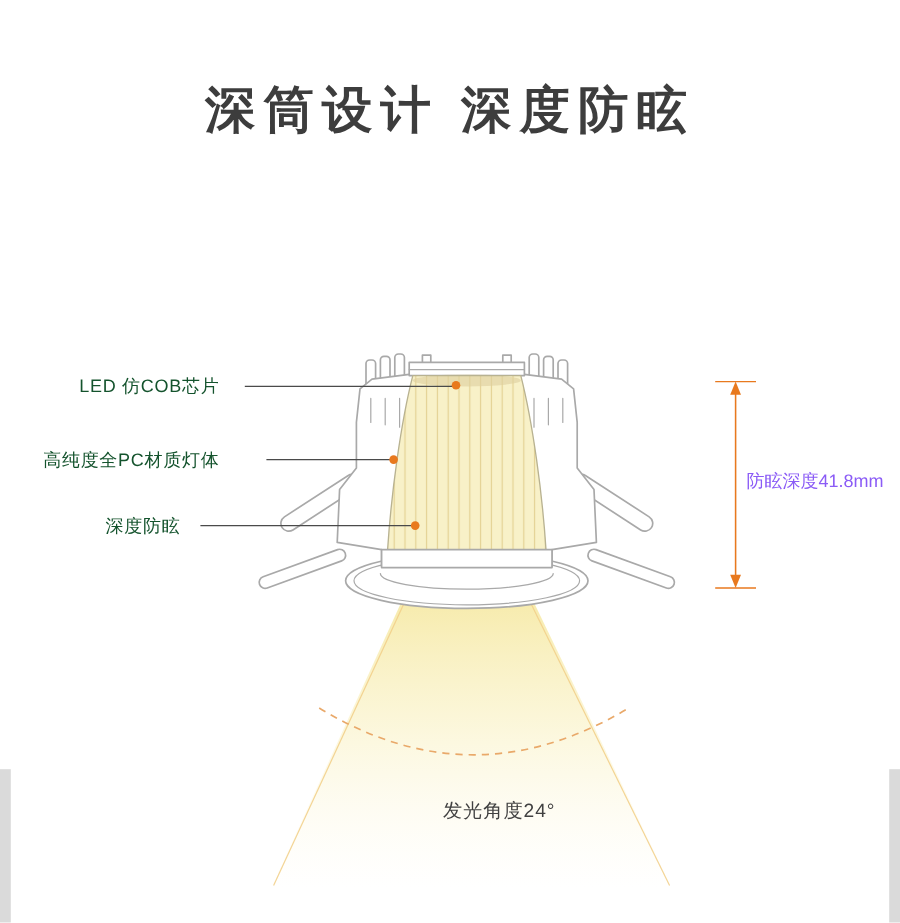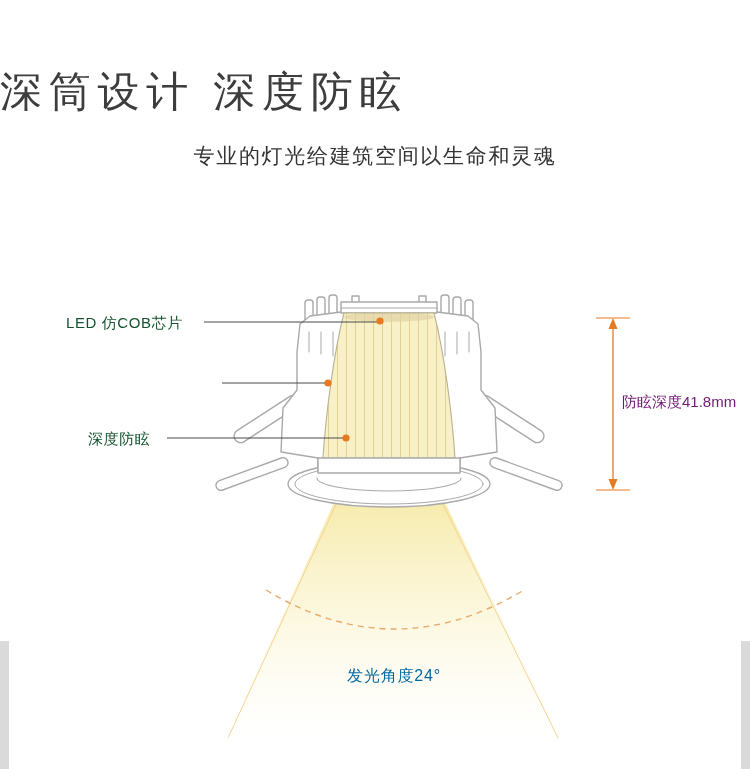--- a/index.html
+++ b/index.html
@@ -14,23 +14,23 @@
     height: 769px;
     margin: 0 auto;
     background: #ffffff;
     overflow: hidden;
   }
   .page-title {
     position: absolute;
     top: 64px;
     left: 0;
     width: 100%;
-    text-align: left;
+    text-align: center;
     font-size: 42px;
-    font-weight: 400;
+    font-weight: 700;
     letter-spacing: 0.16em;
     color: #3d3d3d;
     white-space: nowrap;
   }
   .page-subtitle {
     position: absolute;
     top: 142px;
     left: 0;
     width: 100%;
     text-align: center;
@@ -55,51 +55,50 @@
   }
   .callout-led   { top: 314px; left: 66px; }
   .callout-body  { top: 375px; left: 36px; }
   .callout-refl  { top: 430px; left: 88px; }
   .measure-label {
     position: absolute;
     top: 393px;
     left: 622px;
     font-size: 15px;
     line-height: 18px;
-    color: #701a75;
+    color: #8b5cf6;
     white-space: nowrap;
     text-align: center;
   }
   .angle-label {
     position: absolute;
     top: 666px;
-    left: 394px;
+    left: 416px;
     transform: translateX(-50%);
     font-size: 16px;
-    color: #0369a1;
+    color: #404040;
     letter-spacing: 0.05em;
     white-space: nowrap;
   }
   .side-strip {
     position: absolute;
     top: 641px;
     width: 9px;
     height: 128px;
     background: #dadada;
   }
   .side-strip.left  { left: 0; }
   .side-strip.right { right: 0; }
 </style>
 </head>
 <body>
 
 <div class="page">
 
   <div class="page-title">深筒设计 深度防眩</div>
-  <div class="page-subtitle">专业的灯光给建筑空间以生命和灵魂</div>
 
   <svg class="diagram-svg" width="750" height="769" viewBox="0 0 750 769">
     <defs>
       <linearGradient id="beamGrad" x1="0" y1="0" x2="0" y2="1">
         <stop offset="0" stop-color="#f6e9a4" stop-opacity="0.95"></stop>
         <stop offset="0.45" stop-color="#f9f1c2" stop-opacity="0.6"></stop>
         <stop offset="1" stop-color="#fdf9e2" stop-opacity="0"></stop>
       </linearGradient>
       <pattern id="reflHatch" width="9" height="12" patternUnits="userSpaceOnUse">
         <path d="M 4.5 0 V 12" stroke="#e3d193" stroke-width="1"></path>
@@ -176,20 +175,21 @@
     <g stroke="#e8791e" fill="none">
       <path d="M 596 318 H 630" stroke-width="1.2"></path>
       <path d="M 596 490 H 630" stroke-width="1.2"></path>
       <path d="M 613 326 V 482" stroke-width="1.3"></path>
       <polygon points="613,318 608.5,329 617.5,329" fill="#e8791e" stroke="none"></polygon>
       <polygon points="613,490 608.5,479 617.5,479" fill="#e8791e" stroke="none"></polygon>
     </g>
   </svg>
 
   <div class="callout-label callout-led">LED 仿COB芯片</div>
+  <div class="callout-label callout-body">高纯度全PC材质灯体</div>
   <div class="callout-label callout-refl">深度防眩</div>
 
   <div class="measure-label">防眩深度41.8mm</div>
 
   <div class="angle-label">发光角度24°</div>
 
   <div class="side-strip left"></div>
   <div class="side-strip right"></div>
 
 </div>

